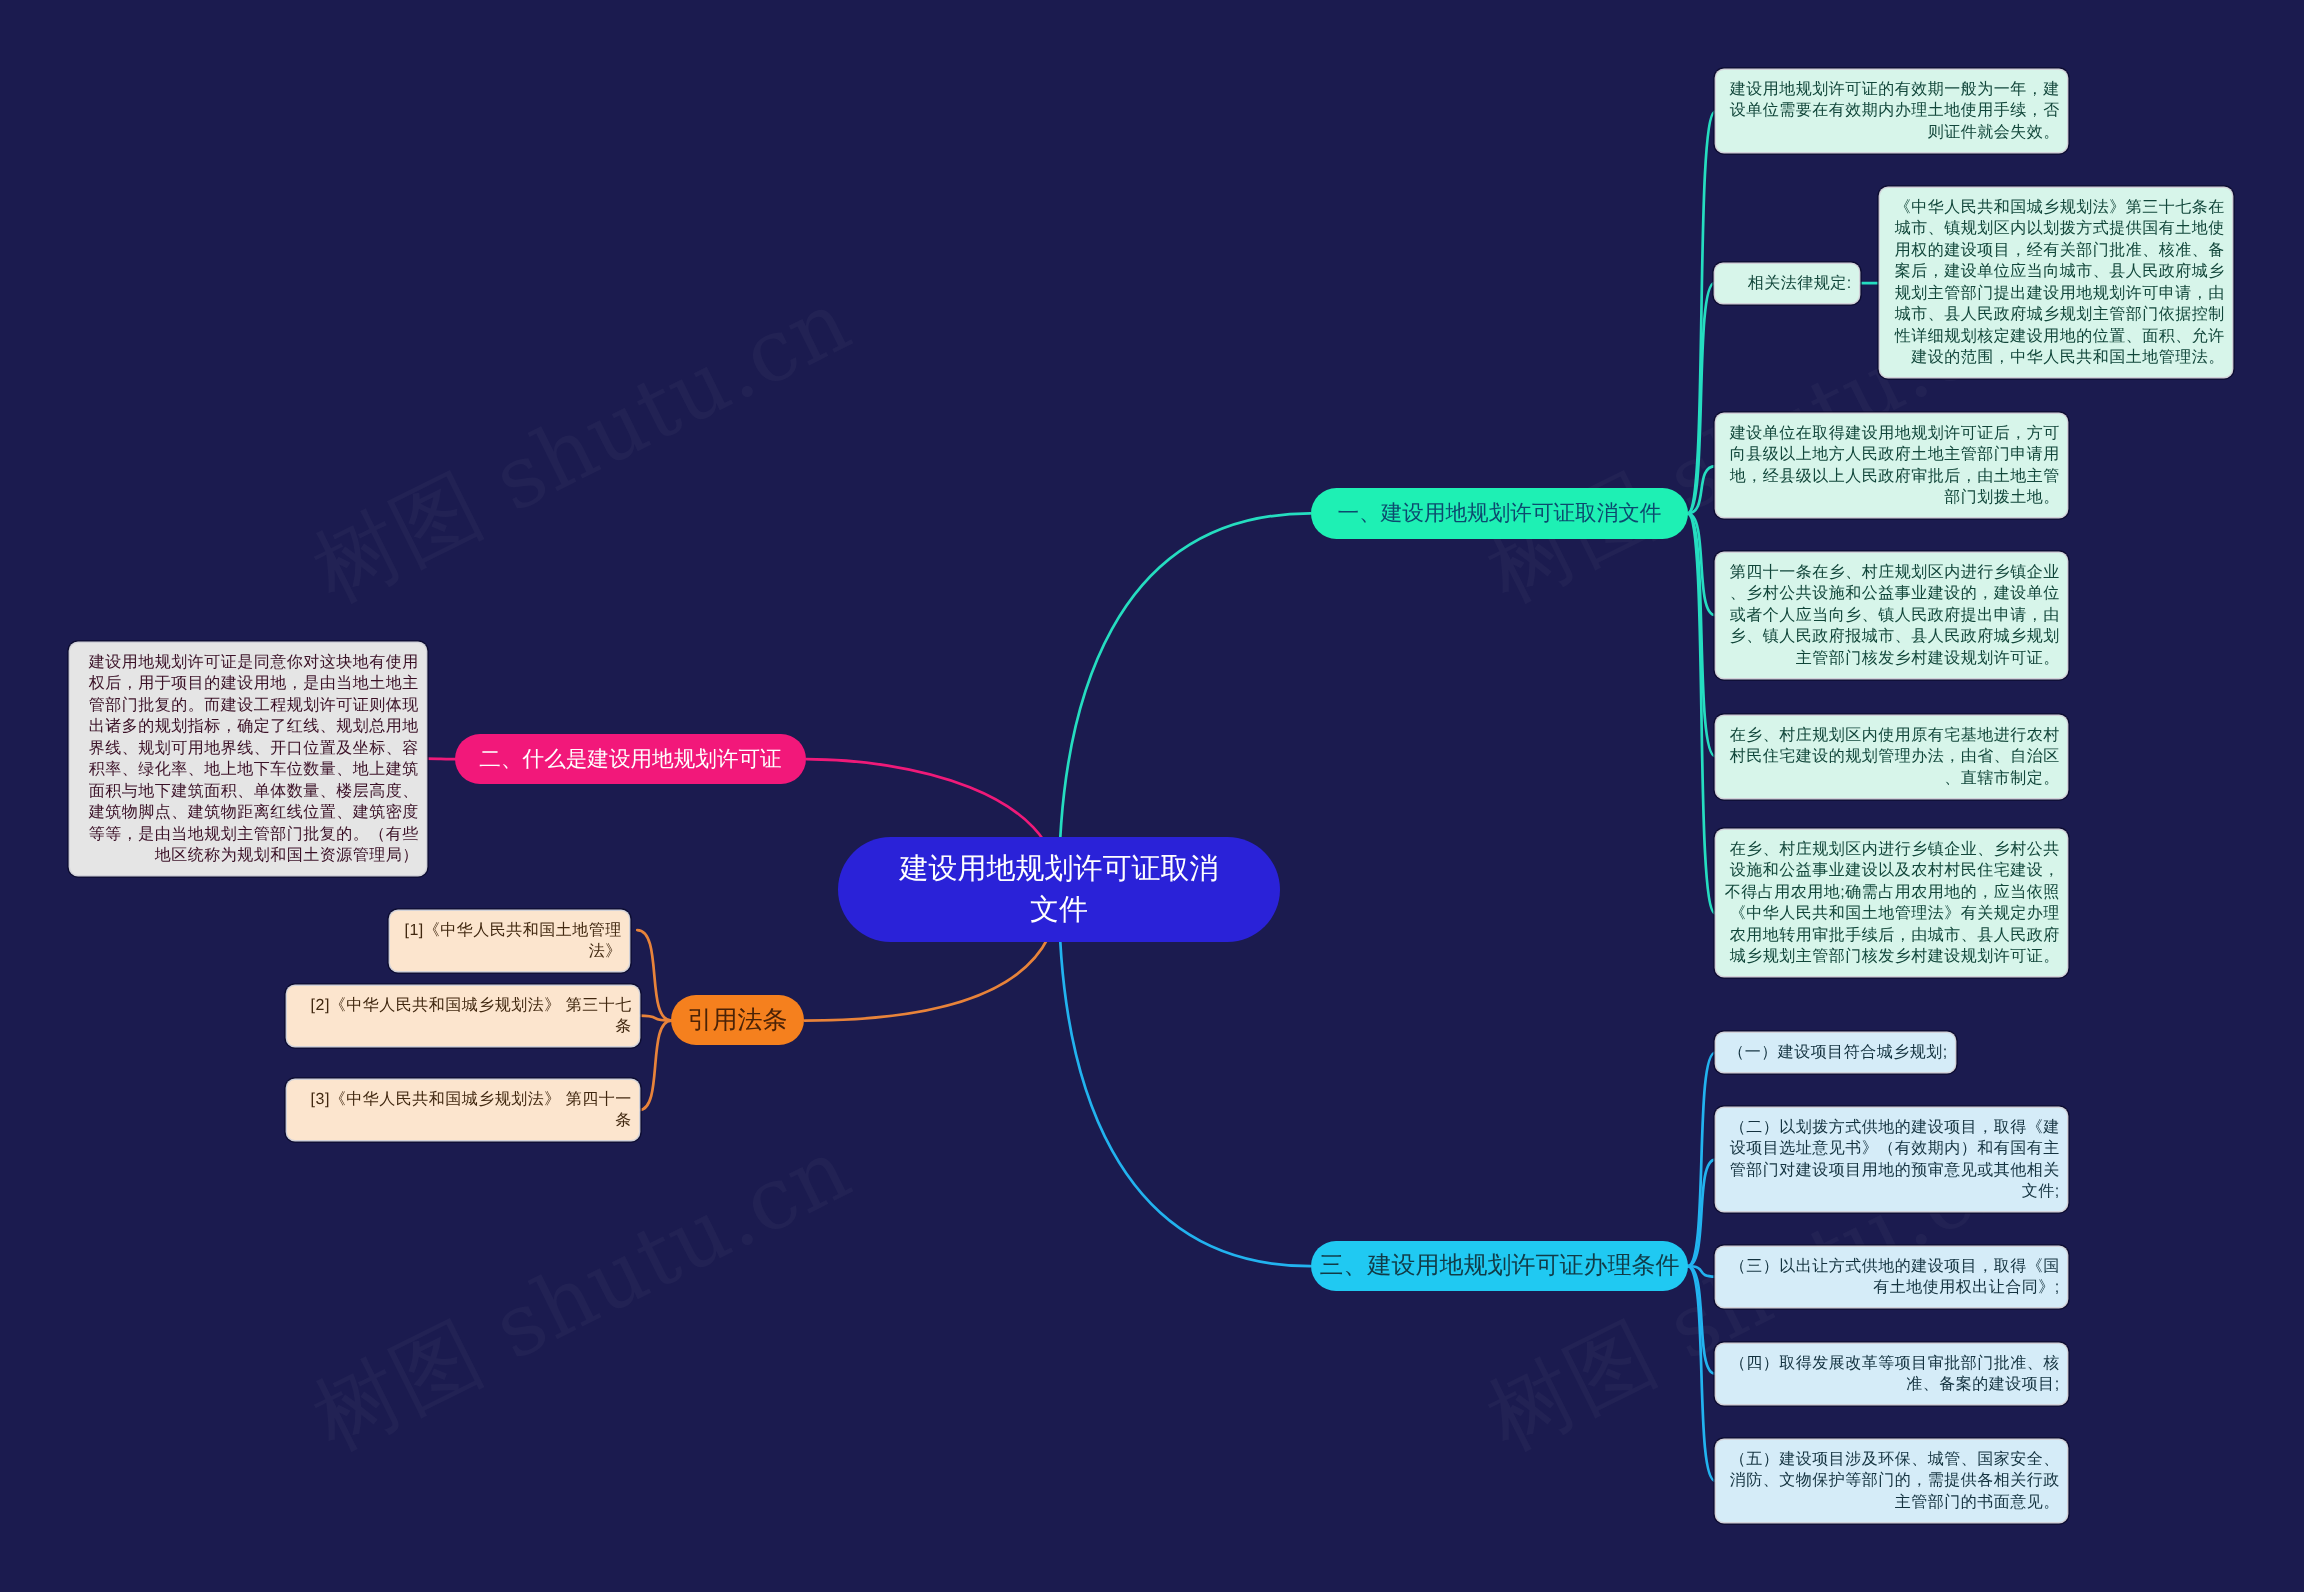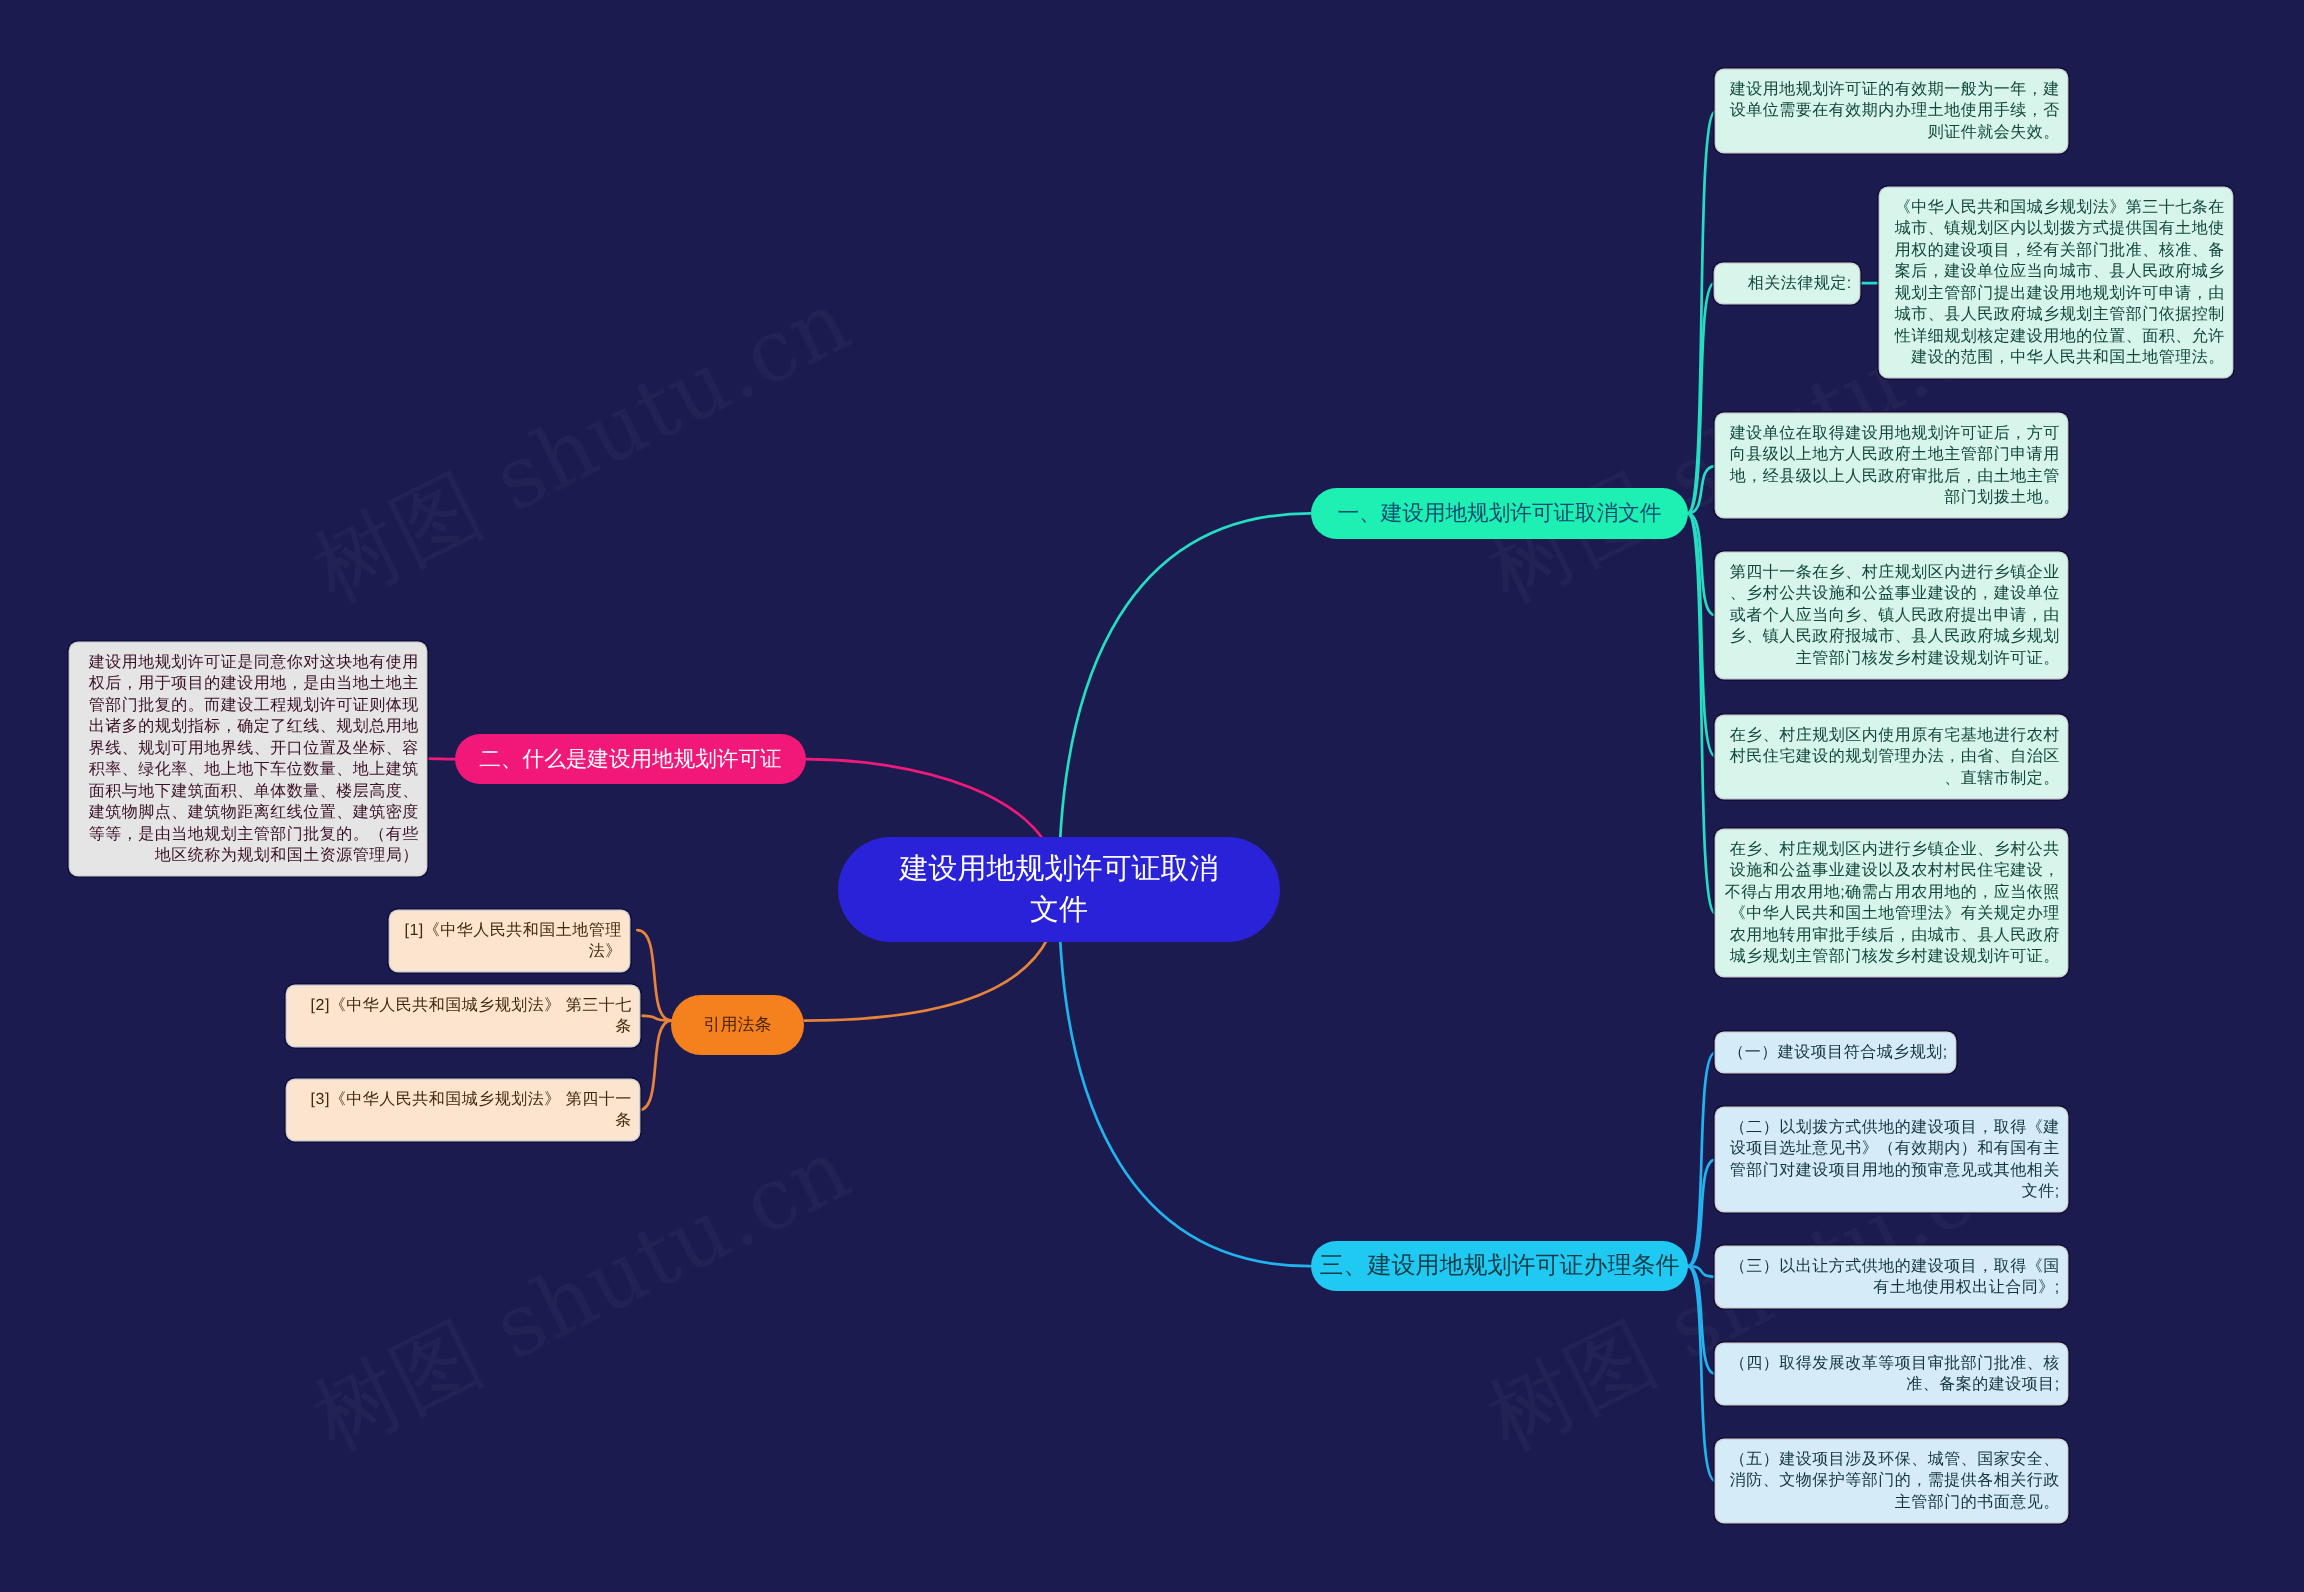--- a/index.html
+++ b/index.html
@@ -33,21 +33,21 @@
 #n-root{
   left:838px;top:837px;width:442px;height:105px;
   background:#2a22d8;border-radius:53px;
   display:flex;align-items:center;justify-content:center;
   color:#ffffff;font-size:29px;line-height:41px;text-align:center;
   padding:0 58px;line-break:anywhere;
 }
 
 #n-b1{left:1311px;top:488px;width:377px;height:51px;background:#1ef0b4;color:#0c4a6e;font-size:21.6px;}
 #n-b2{left:455px;top:734px;width:351px;height:50px;background:#f2187a;color:#ffffff;font-size:21.6px;}
-#n-b3{left:671px;top:995px;width:133px;height:60px;background:#f5801e;color:#4a2207;font-size:17px;}
+#n-b3{left:671px;top:995px;width:133px;height:50px;background:#f5801e;color:#4a2207;font-size:25px;}
 #n-b4{left:1311px;top:1241px;width:377px;height:50px;background:#20c9f2;color:#113b47;font-size:24px;}
 
 .leaf{font-size:16px;letter-spacing:0.5px;line-height:21.5px;padding:8.6px 7.2px;line-break:anywhere;}
 .t1{background:#d7f5ea;color:#11463a;}
 .t2{background:#e5e5e5;color:#3a1026;}
 .t3{background:#fce5ce;color:#412810;}
 .t4{background:#d5ecf8;color:#13323f;}
 
 #n-b1-0{left:1716px;top:70px;width:351px;}
 #n-b1-1{left:1715px;top:264px;width:144px;}

